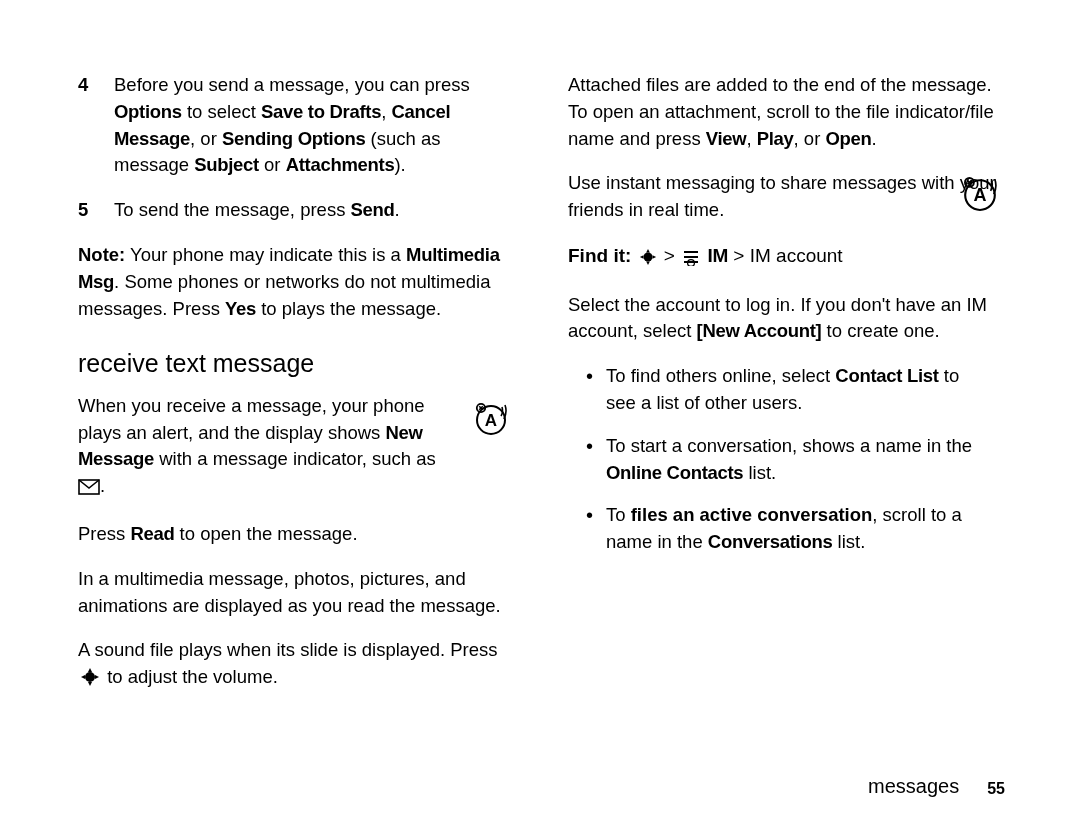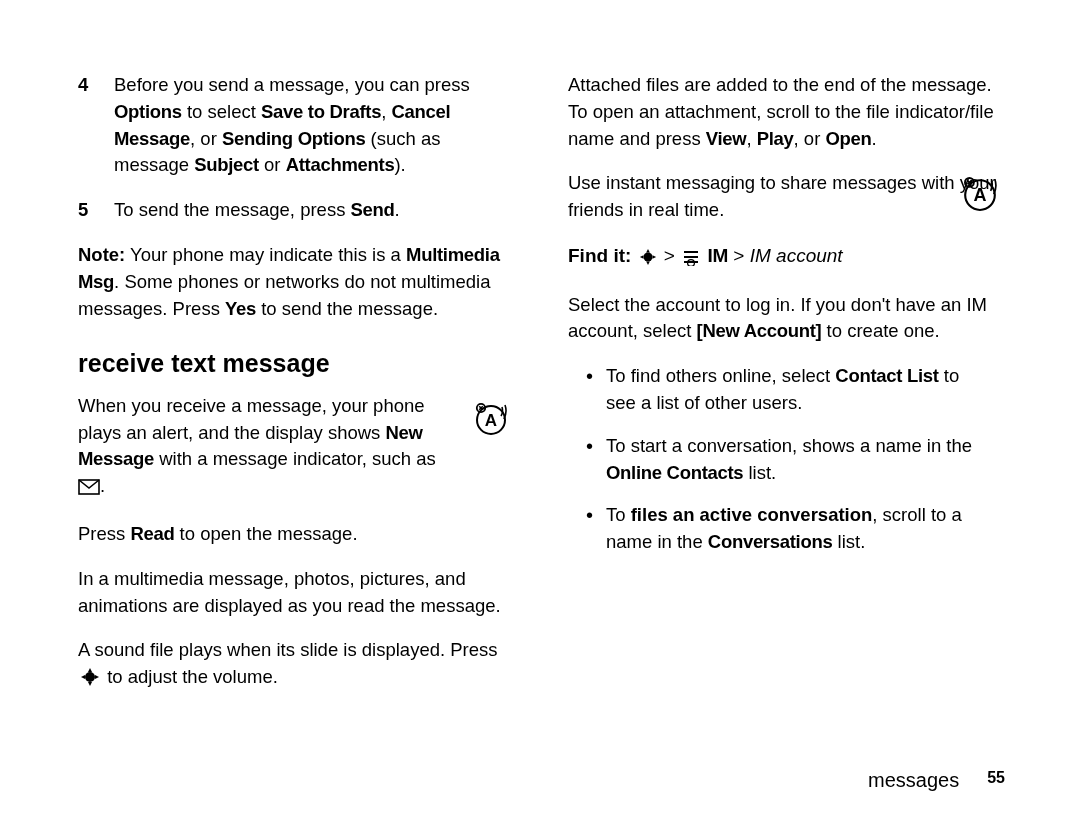--- a/index.html
+++ b/index.html
@@ -50,65 +50,64 @@
     font-weight: bold;
   }
   .cond {
     font-family: "Arial Narrow", Arial, sans-serif;
     font-stretch: condensed;
     font-weight: bold;
     letter-spacing: -0.3px;
   }
   h2.section {
     font-size: 25px;
-    font-weight: 700;
+    font-weight: 400;
     margin: 22px 0 12px 0;
   }
   h1.section {
     font-size: 37px;
     font-weight: 400;
     margin: 18px 0 10px 0;
     letter-spacing: 0.2px;
     position: relative;
   }
   .findit {
     font-size: 19px;
     margin-bottom: 14px;
   }
   .findit .label {
     font-weight: bold;
     text-align: center;
   }
   .findit .ital {
-    font-style: italic;
     text-align: center;
   }
   ul.bullets {
     list-style: none;
     padding-left: 30px;
     margin: 8px;
   }
   ul.bullets li {
     position: relative;
     margin-bottom: 16px;
   }
   ul.bullets li::before {
     content: "•";
     position: absolute;
     left: -20px;
     top: -1px;
     font-size: 20px;
   }
   .footer {
     position: absolute;
-    bottom: 42px;
+    bottom: 36px;
     right: 75px;
     font-size: 20px;
     display: flex;
-    align-items: flex-start;
+    align-items: flex-end;
     gap: 28px;
   }
   .footer .sec {
     font-size: 20px;
   }
   .footer .pnum {
     font-weight: bold;
     font-size: 16px;
   }
   
@@ -153,21 +152,21 @@
       </div>
 
       <div class="step">
         <div class="step-num">5</div>
         <div class="step-body">
           <span>To send the message, press </span><span class="cond">Send</span><span>.</span>
         </div>
       </div>
 
       <p>
-        <span class="bold">Note:</span><span> Your phone may indicate this is a </span><span class="cond">Multimedia Msg</span><span>. Some phones or networks do not multimedia messages. Press </span><span class="cond">Yes</span><span> to send the message.</span>
+        <span class="bold">Note:</span><span> Your phone may indicate this is a </span><span class="cond">Multimedia Msg</span><span>. Some phones or networks do not multimedia messages. Press </span><span class="cond">Yes</span><span> to plays the message.</span>
       </p>
 
       <h2 class="section">receive text message</h2>
 
       <p style="position:relative; padding-right:48px;">
         <span>When you receive a message, your phone plays an alert, and the display shows </span><span class="cond">New Message</span><span> with a message indicator, such as </span>
         <span class="icon-envelope">
           <svg width="22" height="16" viewBox="0 0 22 16">
               <rect x="1" y="1" width="20" height="14" fill="none" stroke="#000" stroke-width="1.6"></rect>
               <path d="M1 1 L11 9 L21 1" fill="none" stroke="#000" stroke-width="1.6"></path>

